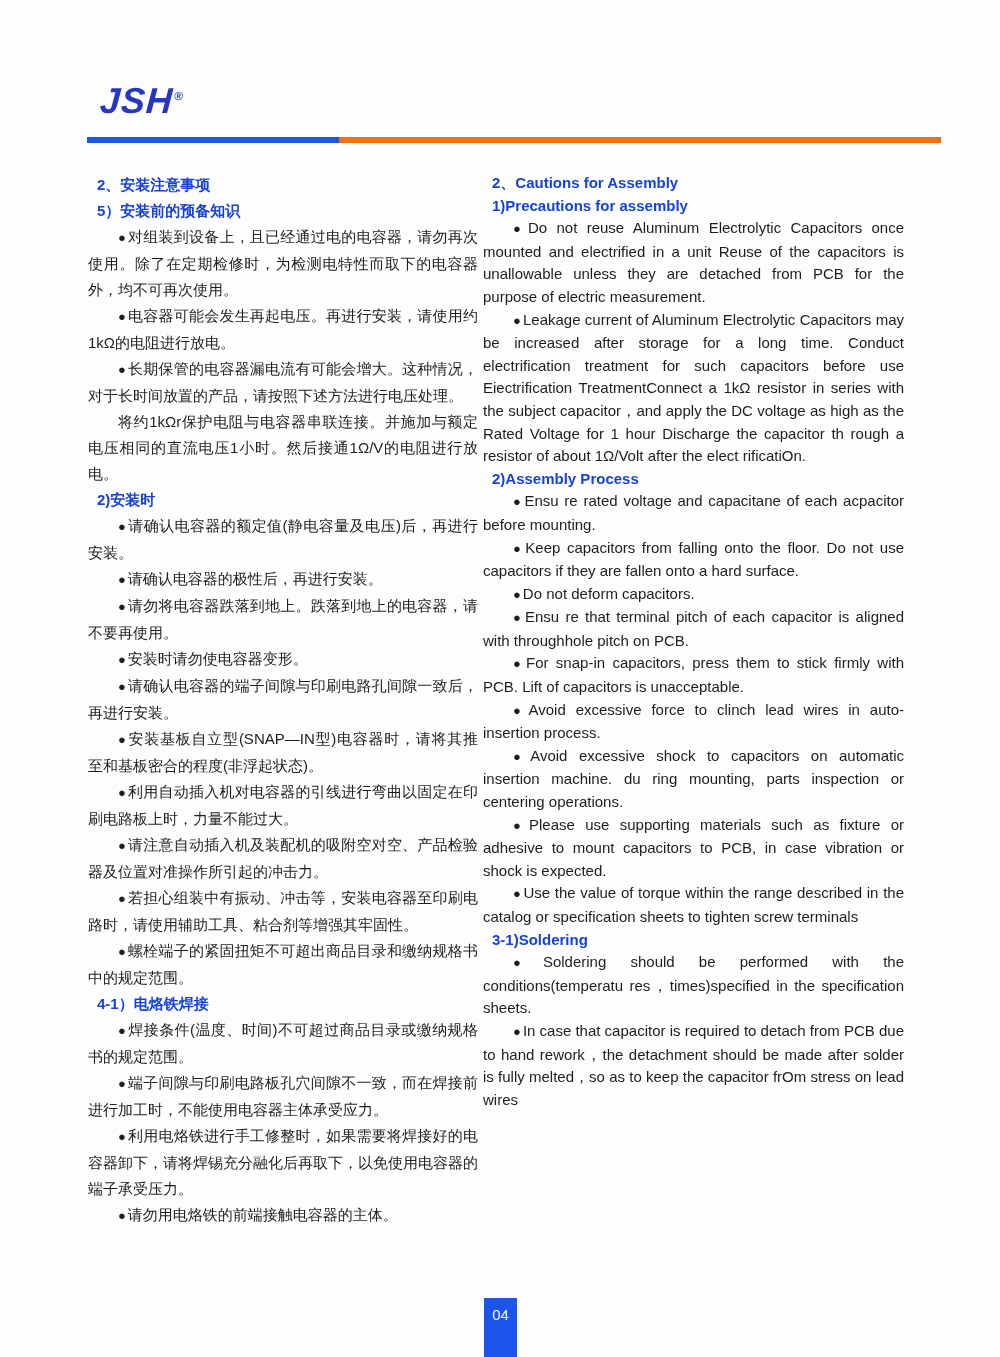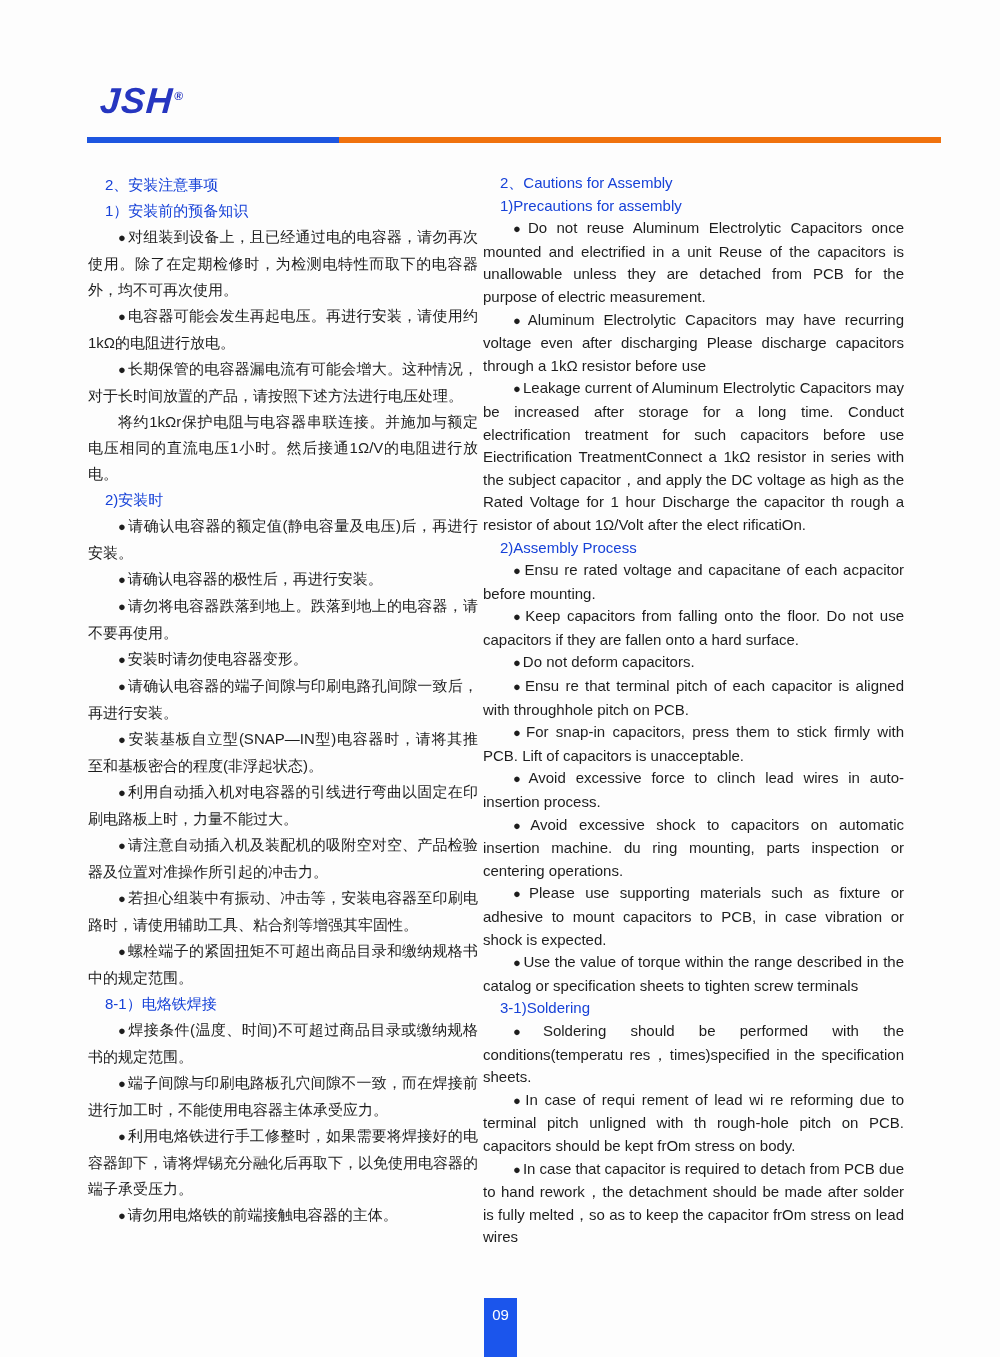--- a/index.html
+++ b/index.html
@@ -54,22 +54,22 @@
     line-height: 26px;
   }
   .col-right {
     left: 483px;
     width: 421px;
     font-size: 15px;
     line-height: 22.6px;
   }
   .sec-heading {
     color: var(--heading_blue);
-    font-weight: normal;
-    margin-left: 17px;
+    font-weight: bold;
+    margin-left: 9px;
   }
   .para {
     text-align: justify;
     text-indent: 30px;
   }
   .dot {
     font-size: 13px;
     padding-right: 2px;
   }
   
@@ -93,61 +93,59 @@
 
   <div class="logo"><span>JSH</span><span class="reg">®</span></div>
 
   <div class="rule">
     <div class="seg-blue"></div>
     <div class="seg-orange"></div>
   </div>
 
   <div class="col col-left">
       <div class="sec-heading">2、安装注意事项</div>
-      <div class="sec-heading">1）安装前的预备知识</div>
+      <div class="sec-heading">5）安装前的预备知识</div>
       <div class="para"><span class="dot">●</span><span>对组装到设备上，且已经通过电的电容器，请勿再次使用。除了在定期检修时，为检测电特性而取下的电容器外，均不可再次使用。</span></div>
       <div class="para"><span class="dot">●</span><span>电容器可能会发生再起电压。再进行安装，请使用约1kΩ的电阻进行放电。</span></div>
       <div class="para"><span class="dot">●</span><span>长期保管的电容器漏电流有可能会增大。这种情况，对于长时间放置的产品，请按照下述方法进行电压处理。</span></div>
       <div class="para"><span>将约1kΩr保护电阻与电容器串联连接。并施加与额定电压相同的直流电压1小时。然后接通1Ω/V的电阻进行放电。</span></div>
       <div class="sec-heading">2)安装时</div>
       <div class="para"><span class="dot">●</span><span>请确认电容器的额定值(静电容量及电压)后，再进行安装。</span></div>
       <div class="para"><span class="dot">●</span><span>请确认电容器的极性后，再进行安装。</span></div>
       <div class="para"><span class="dot">●</span><span>请勿将电容器跌落到地上。跌落到地上的电容器，请不要再使用。</span></div>
       <div class="para"><span class="dot">●</span><span>安装时请勿使电容器变形。</span></div>
       <div class="para"><span class="dot">●</span><span>请确认电容器的端子间隙与印刷电路孔间隙一致后，再进行安装。</span></div>
       <div class="para"><span class="dot">●</span><span>安装基板自立型(SNAP—IN型)电容器时，请将其推至和基板密合的程度(非浮起状态)。</span></div>
       <div class="para"><span class="dot">●</span><span>利用自动插入机对电容器的引线进行弯曲以固定在印刷电路板上时，力量不能过大。</span></div>
       <div class="para"><span class="dot">●</span><span>请注意自动插入机及装配机的吸附空对空、产品检验器及位置对准操作所引起的冲击力。</span></div>
       <div class="para"><span class="dot">●</span><span>若担心组装中有振动、冲击等，安装电容器至印刷电路时，请使用辅助工具、粘合剂等增强其牢固性。</span></div>
       <div class="para"><span class="dot">●</span><span>螺栓端子的紧固扭矩不可超出商品目录和缴纳规格书中的规定范围。</span></div>
-      <div class="sec-heading">8-1）电烙铁焊接</div>
+      <div class="sec-heading">4-1）电烙铁焊接</div>
       <div class="para"><span class="dot">●</span><span>焊接条件(温度、时间)不可超过商品目录或缴纳规格书的规定范围。</span></div>
       <div class="para"><span class="dot">●</span><span>端子间隙与印刷电路板孔穴间隙不一致，而在焊接前进行加工时，不能使用电容器主体承受应力。</span></div>
       <div class="para"><span class="dot">●</span><span>利用电烙铁进行手工修整时，如果需要将焊接好的电容器卸下，请将焊锡充分融化后再取下，以免使用电容器的端子承受压力。</span></div>
       <div class="para"><span class="dot">●</span><span>请勿用电烙铁的前端接触电容器的主体。</span></div>
     </div>
   <div class="col col-right">
       <div class="sec-heading">2、Cautions for Assembly</div>
       <div class="sec-heading">1)Precautions for assembly</div>
       <div class="para"><span class="dot">●</span><span>Do not reuse Aluminum Electrolytic Capacitors once mounted and electrified  in a unit Reuse of the capacitors is unallowable unless they are detached from  PCB for the purpose of electric measurement.</span></div>
-      <div class="para"><span class="dot">●</span><span>Aluminum Electrolytic Capacitors may have recurring voltage even after  discharging Please discharge capacitors through a 1kΩ resistor before use</span></div>
       <div class="para"><span class="dot">●</span><span>Leakage current of Aluminum Electrolytic Capacitors may be increased after storage for a long time. Conduct electrification treatment for such capacitors before use Eiectrification TreatmentConnect a 1kΩ resistor in series with the subject capacitor，and apply the DC voltage as high as the Rated Voltage for 1 hour Discharge the capacitor th rough a resistor of about 1Ω/Volt after the elect rificatiOn.</span></div>
       <div class="sec-heading">2)Assembly Process</div>
       <div class="para"><span class="dot">●</span><span>Ensu re rated voltage and capacitane of each acpacitor before mounting.</span></div>
       <div class="para"><span class="dot">●</span><span>Keep capacitors from falling onto the floor. Do not use capacitors if they are  fallen onto a hard surface.</span></div>
       <div class="para"><span class="dot">●</span><span>Do not deform capacitors.</span></div>
       <div class="para"><span class="dot">●</span><span>Ensu re that terminal pitch of each capacitor is aligned with throughhole pitch  on PCB.</span></div>
       <div class="para"><span class="dot">●</span><span>For snap-in capacitors, press them to stick firmly with PCB.  Lift of capacitors  is unacceptable.</span></div>
       <div class="para"><span class="dot">●</span><span>Avoid excessive force to clinch lead wires in auto-insertion process.</span></div>
       <div class="para"><span class="dot">●</span><span>Avoid excessive shock to capacitors on automatic insertion machine. du ring mounting, parts inspection or centering operations.</span></div>
       <div class="para"><span class="dot">●</span><span>Please use supporting materials such as fixture or adhesive to mount  capacitors to PCB, in case vibration or shock is expected.</span></div>
       <div class="para"><span class="dot">●</span><span>Use the value of torque within the range described in the catalog or specification sheets to tighten screw terminals</span></div>
       <div class="sec-heading">3-1)Soldering</div>
       <div class="para"><span class="dot">●</span><span>Soldering should be performed with the conditions(temperatu res，times)specified in the specification sheets.</span></div>
-      <div class="para"><span class="dot">●</span><span>In case of requi rement of lead wi re reforming due to terminal pitch unligned with th rough-hole pitch on PCB.  capacitors should be kept frOm stress on body.</span></div>
       <div class="para"><span class="dot">●</span><span>In case that capacitor is required to detach from PCB due to hand rework，the detachment should be made after solder is fully melted，so as to keep  the capacitor frOm stress on lead wires</span></div>
     </div>
 
   <div class="page-num-box">
-    <span>09</span>
+    <span>04</span>
   </div>
 
 </div>
 
 </body></html>

